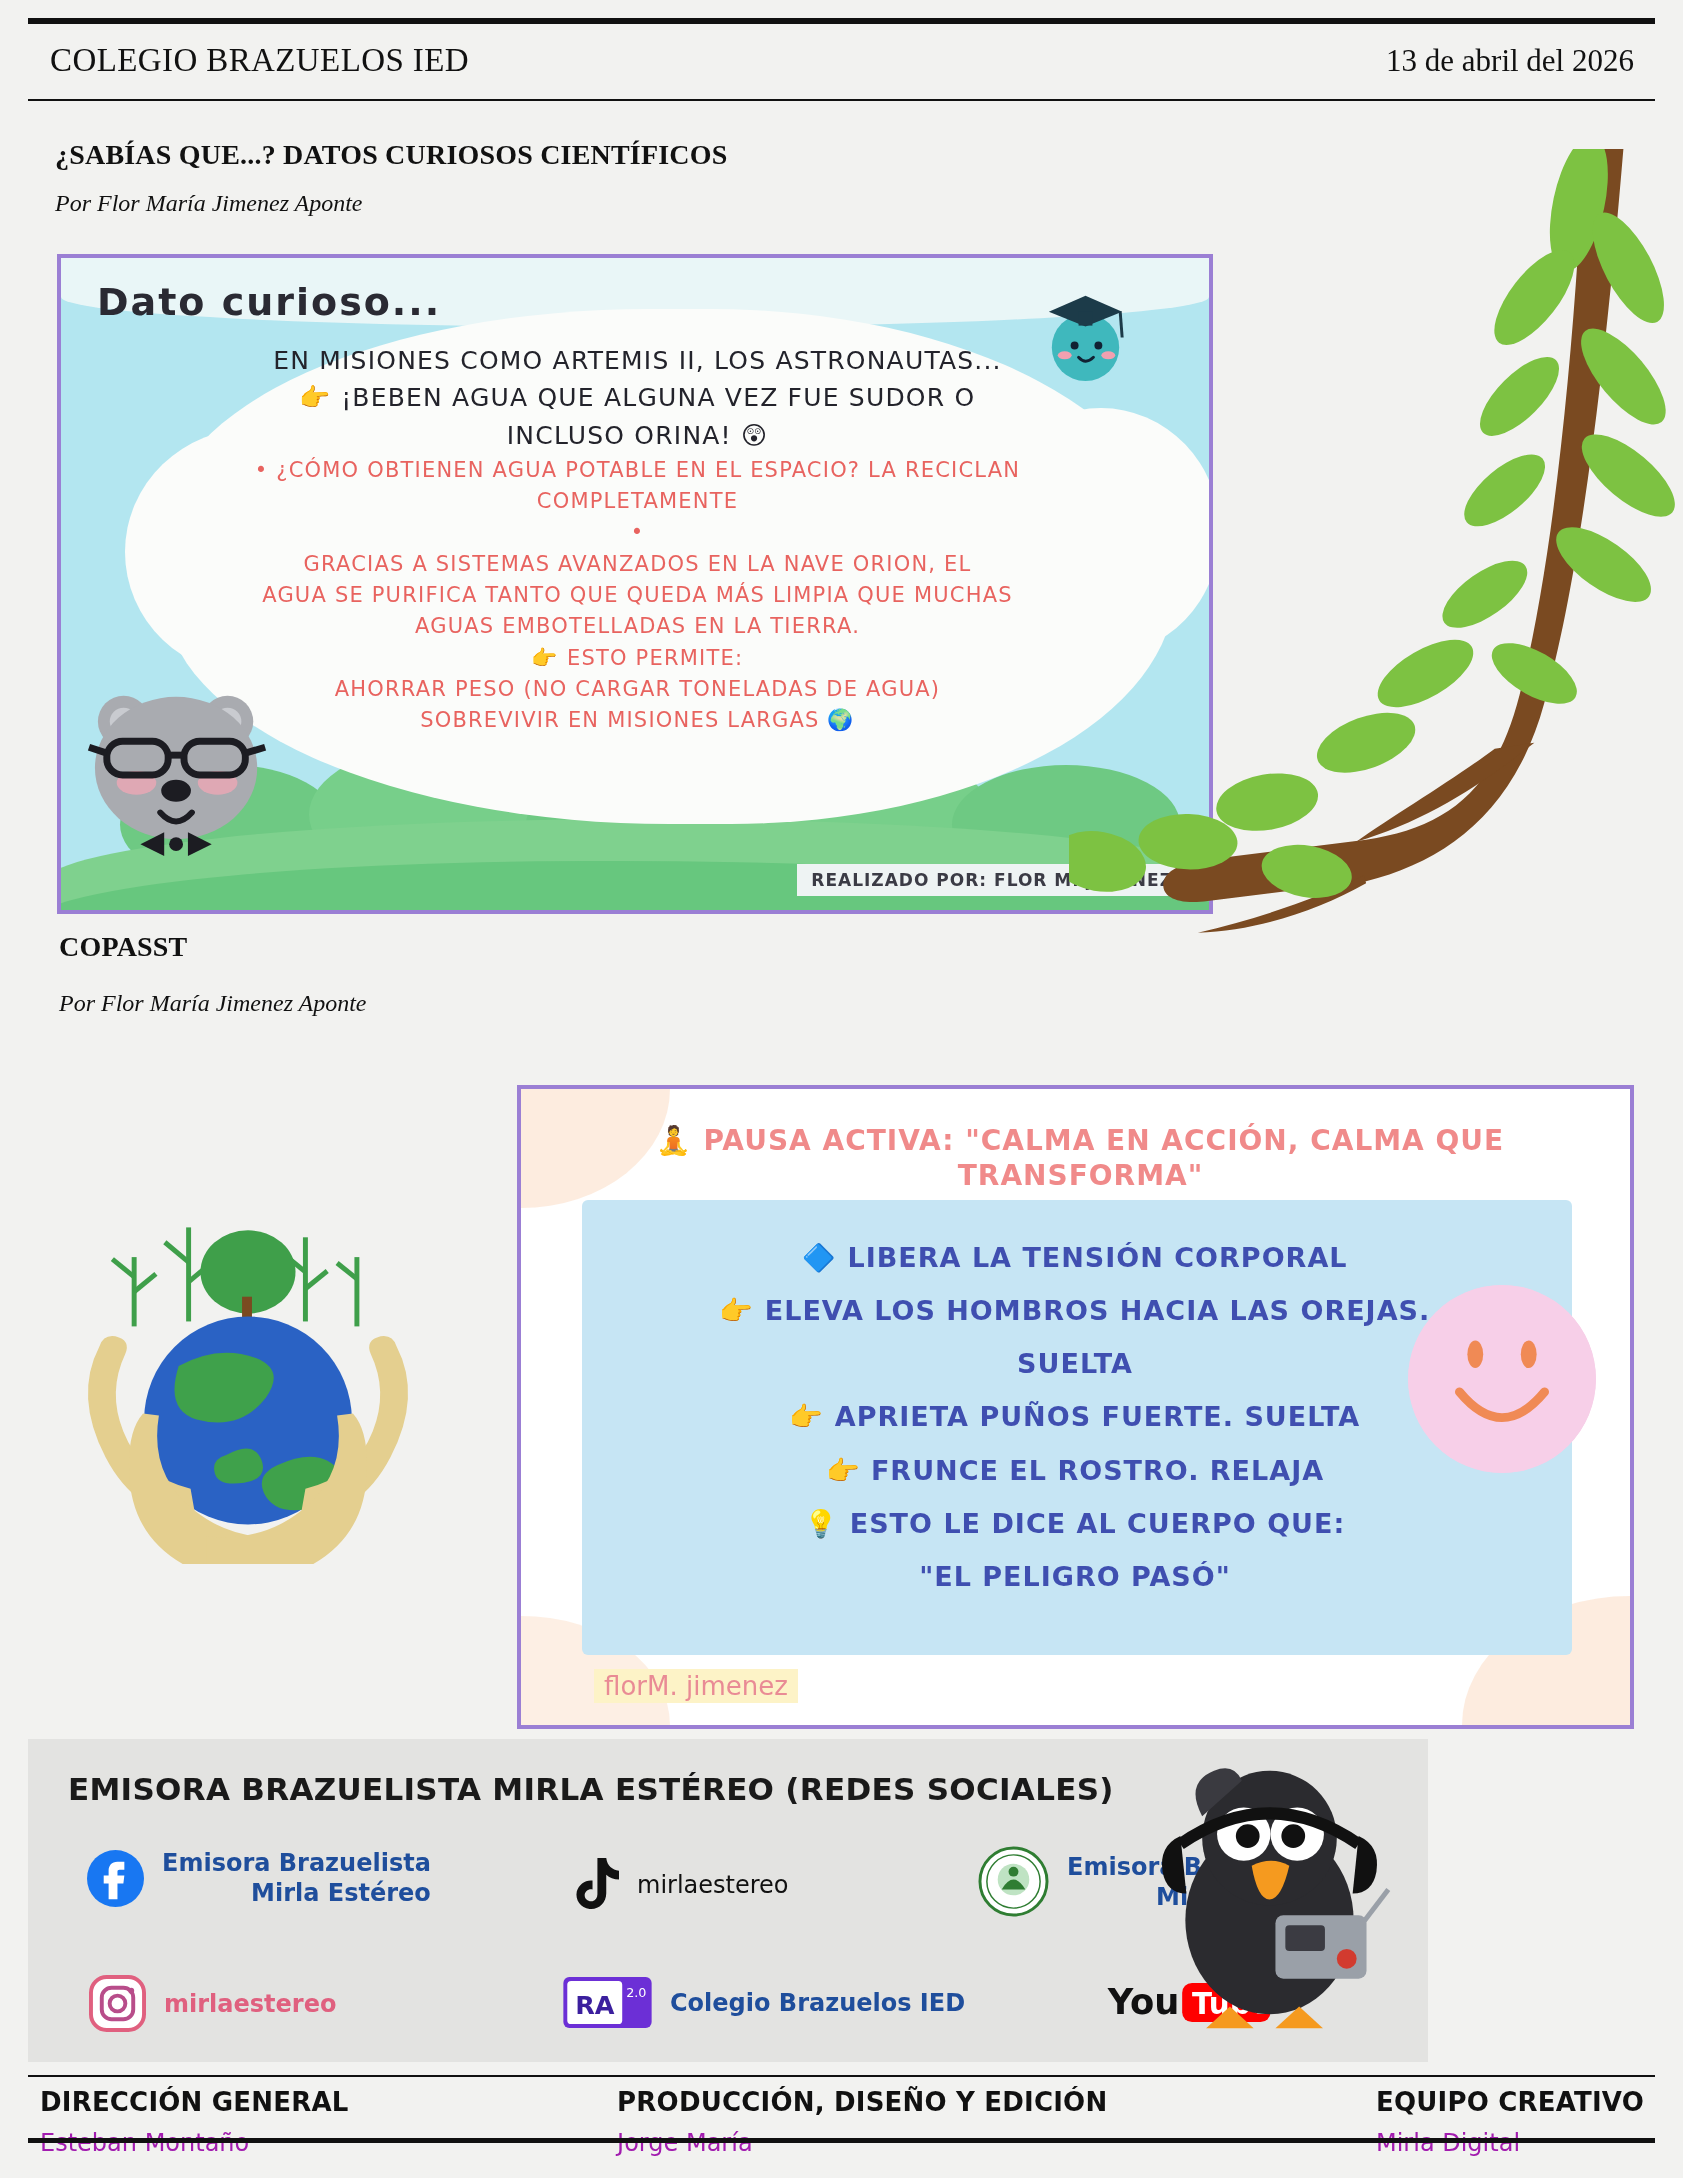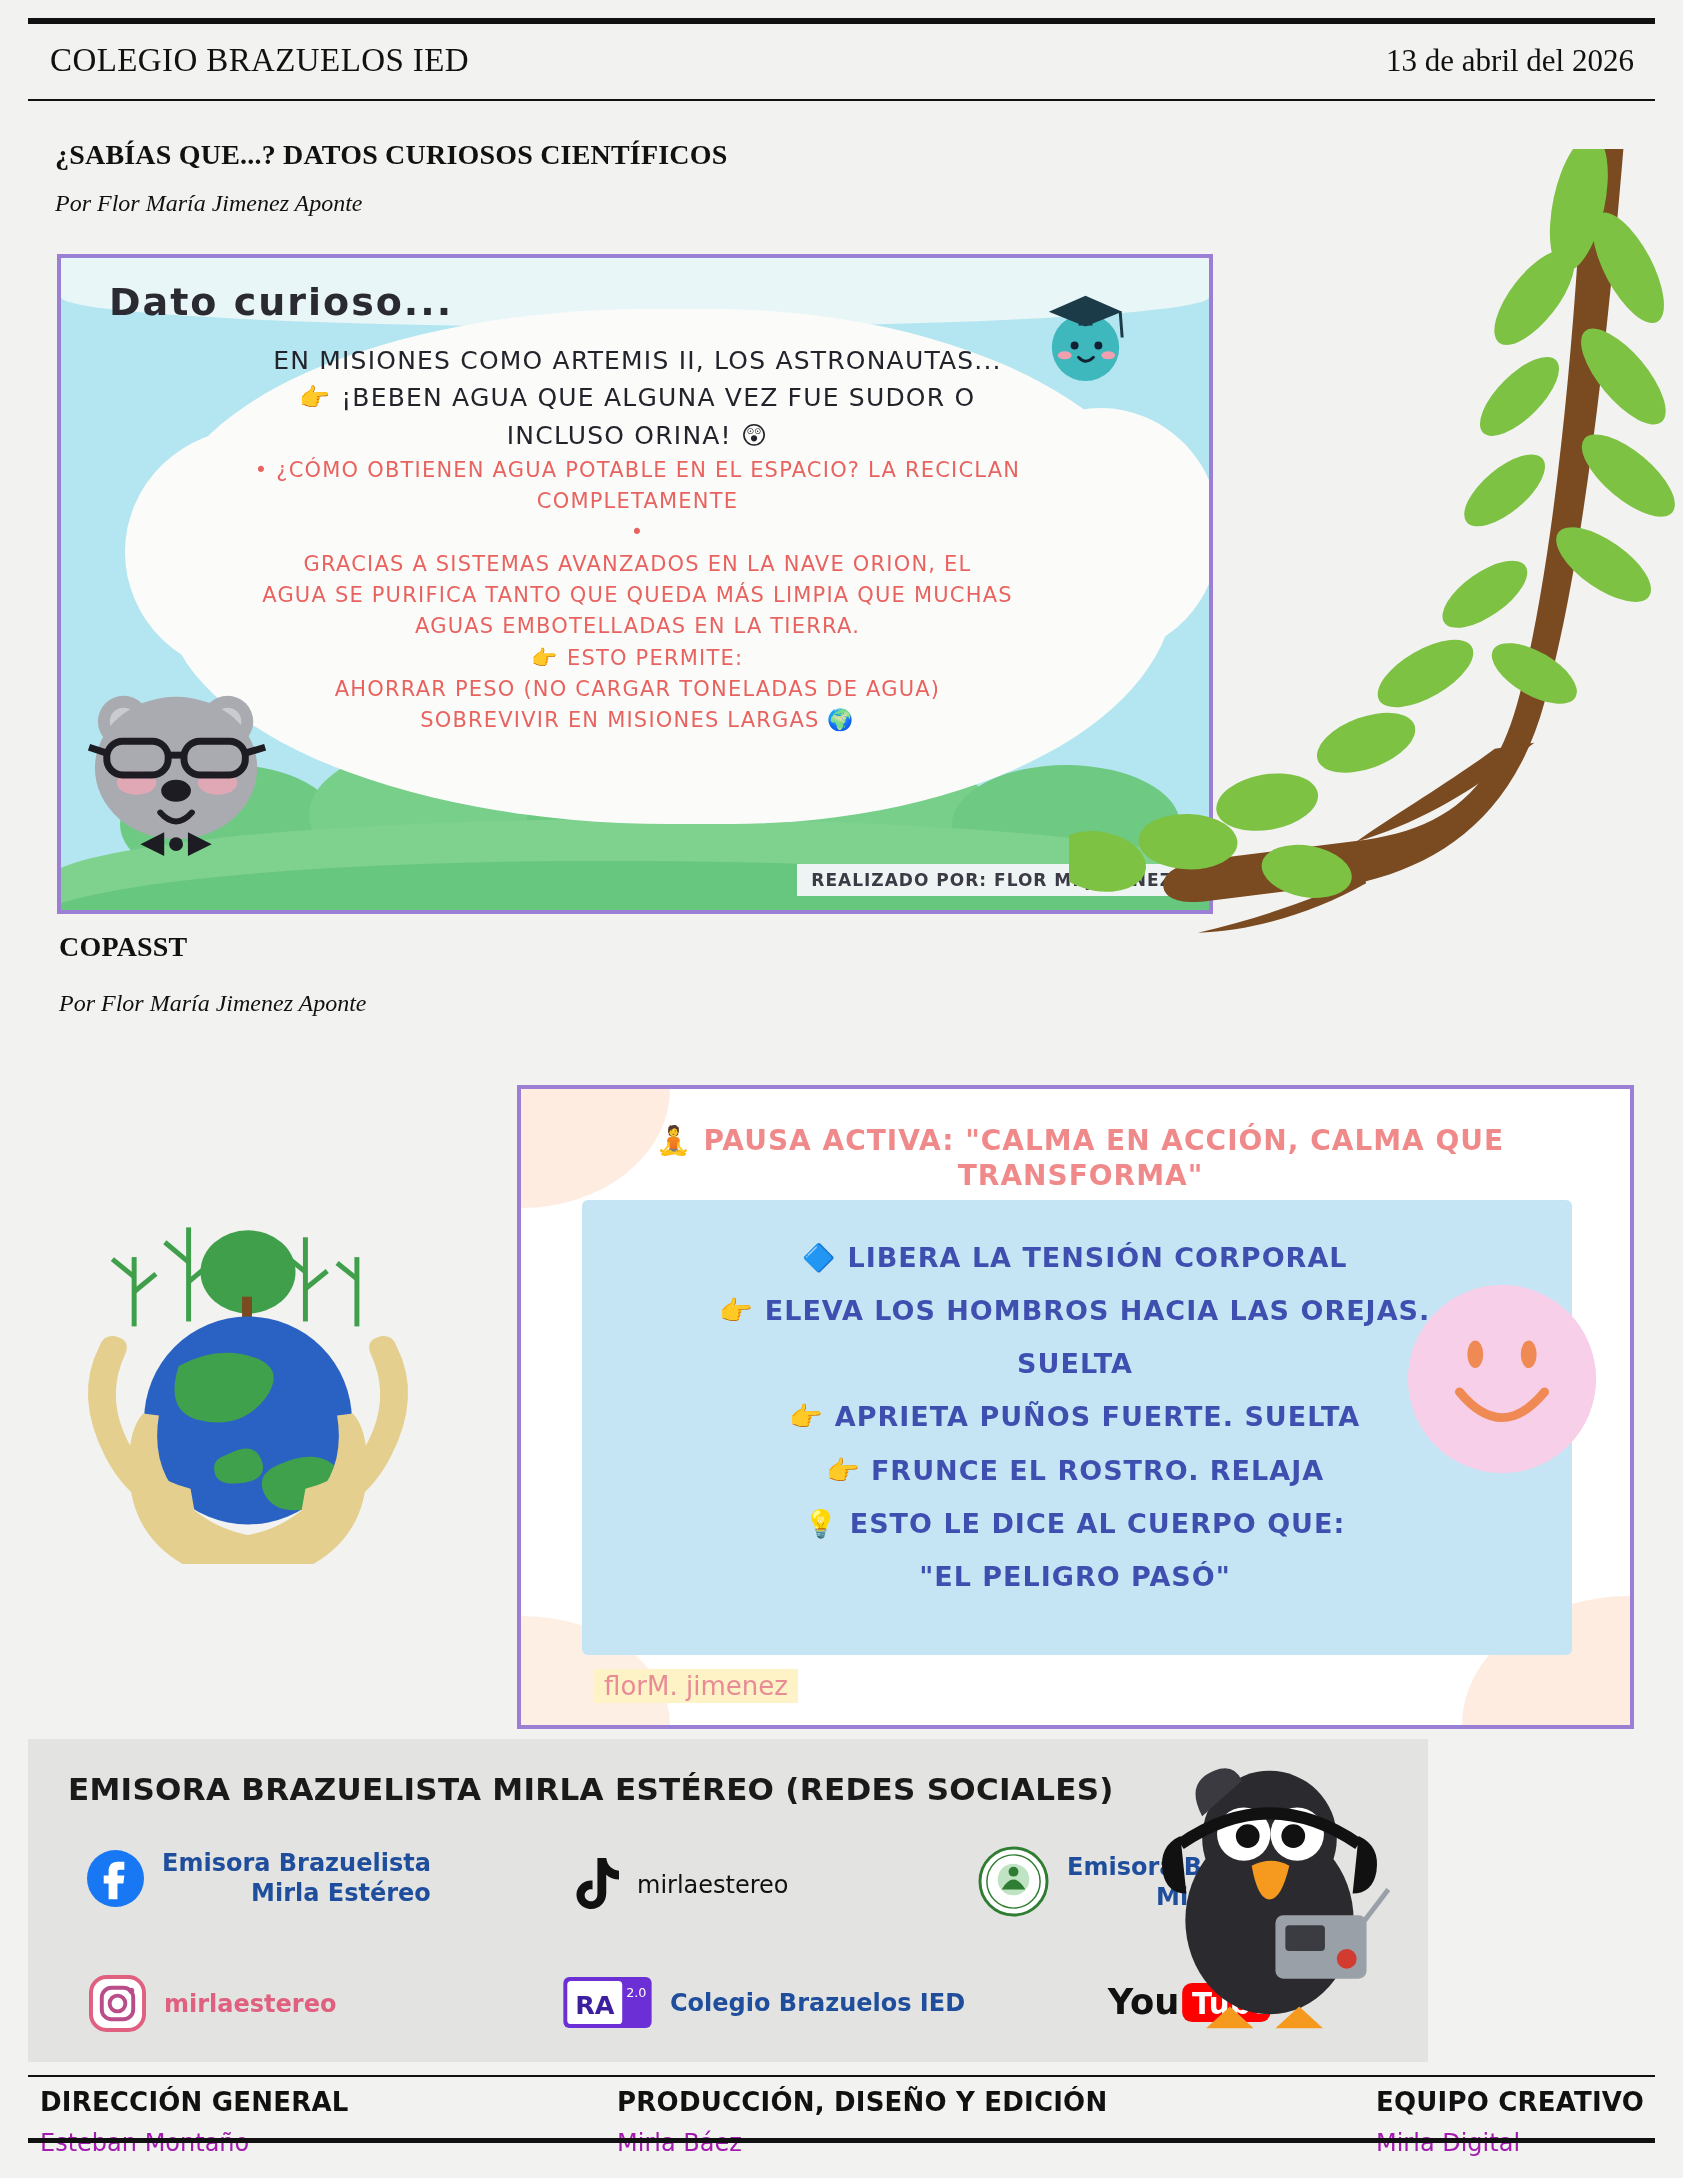--- a/index.html
+++ b/index.html
@@ -113,21 +113,21 @@
   }
   .grass2 {
     position: absolute; left: -30px; bottom: -40px; width: 1218px; height: 89px;
     background: #67c77e;
     border-radius: 46% 52% 0 0 / 70% 70% 0 0;
   }
   .bush {
     position: absolute; bottom: 26px; background: #6ec983; border-radius: 50%;
   }
   .fig1-title {
-    position: absolute; left: 48px; top: 22px;
+    position: absolute; left: 36px; top: 22px;
     font-family: "DejaVu Sans", sans-serif;
     font-size: 38px; font-weight: bold; color: #2a2a33;
     letter-spacing: 2px;
   }
   .fig1-lines {
     position: absolute; left: 59px; top: 87px; width: 1035px;
     text-align: center;
     font-family: "DejaVu Sans", sans-serif;
     letter-spacing: 1.2px;
   }
@@ -484,21 +484,21 @@
 
   <div class="rule-thin" id="rule-credits-top"></div>
 
   <div class="credits">
     <div class="credit-block">
       <span class="credit-role">DIRECCIÓN GENERAL</span>
       <span class="credit-name">Esteban Montaño</span>
     </div>
     <div class="credit-block">
       <span class="credit-role">PRODUCCIÓN, DISEÑO Y EDICIÓN</span>
-      <span class="credit-name">Mirla Báez</span>
+      <span class="credit-name">Jorge María</span>
     </div>
     <div class="credit-block">
       <span class="credit-role">EQUIPO CREATIVO</span>
       <span class="credit-name">Mirla Digital</span>
     </div>
   </div>
 
   <div class="rule-thick" id="rule-bottom"></div>
 </div>
 

